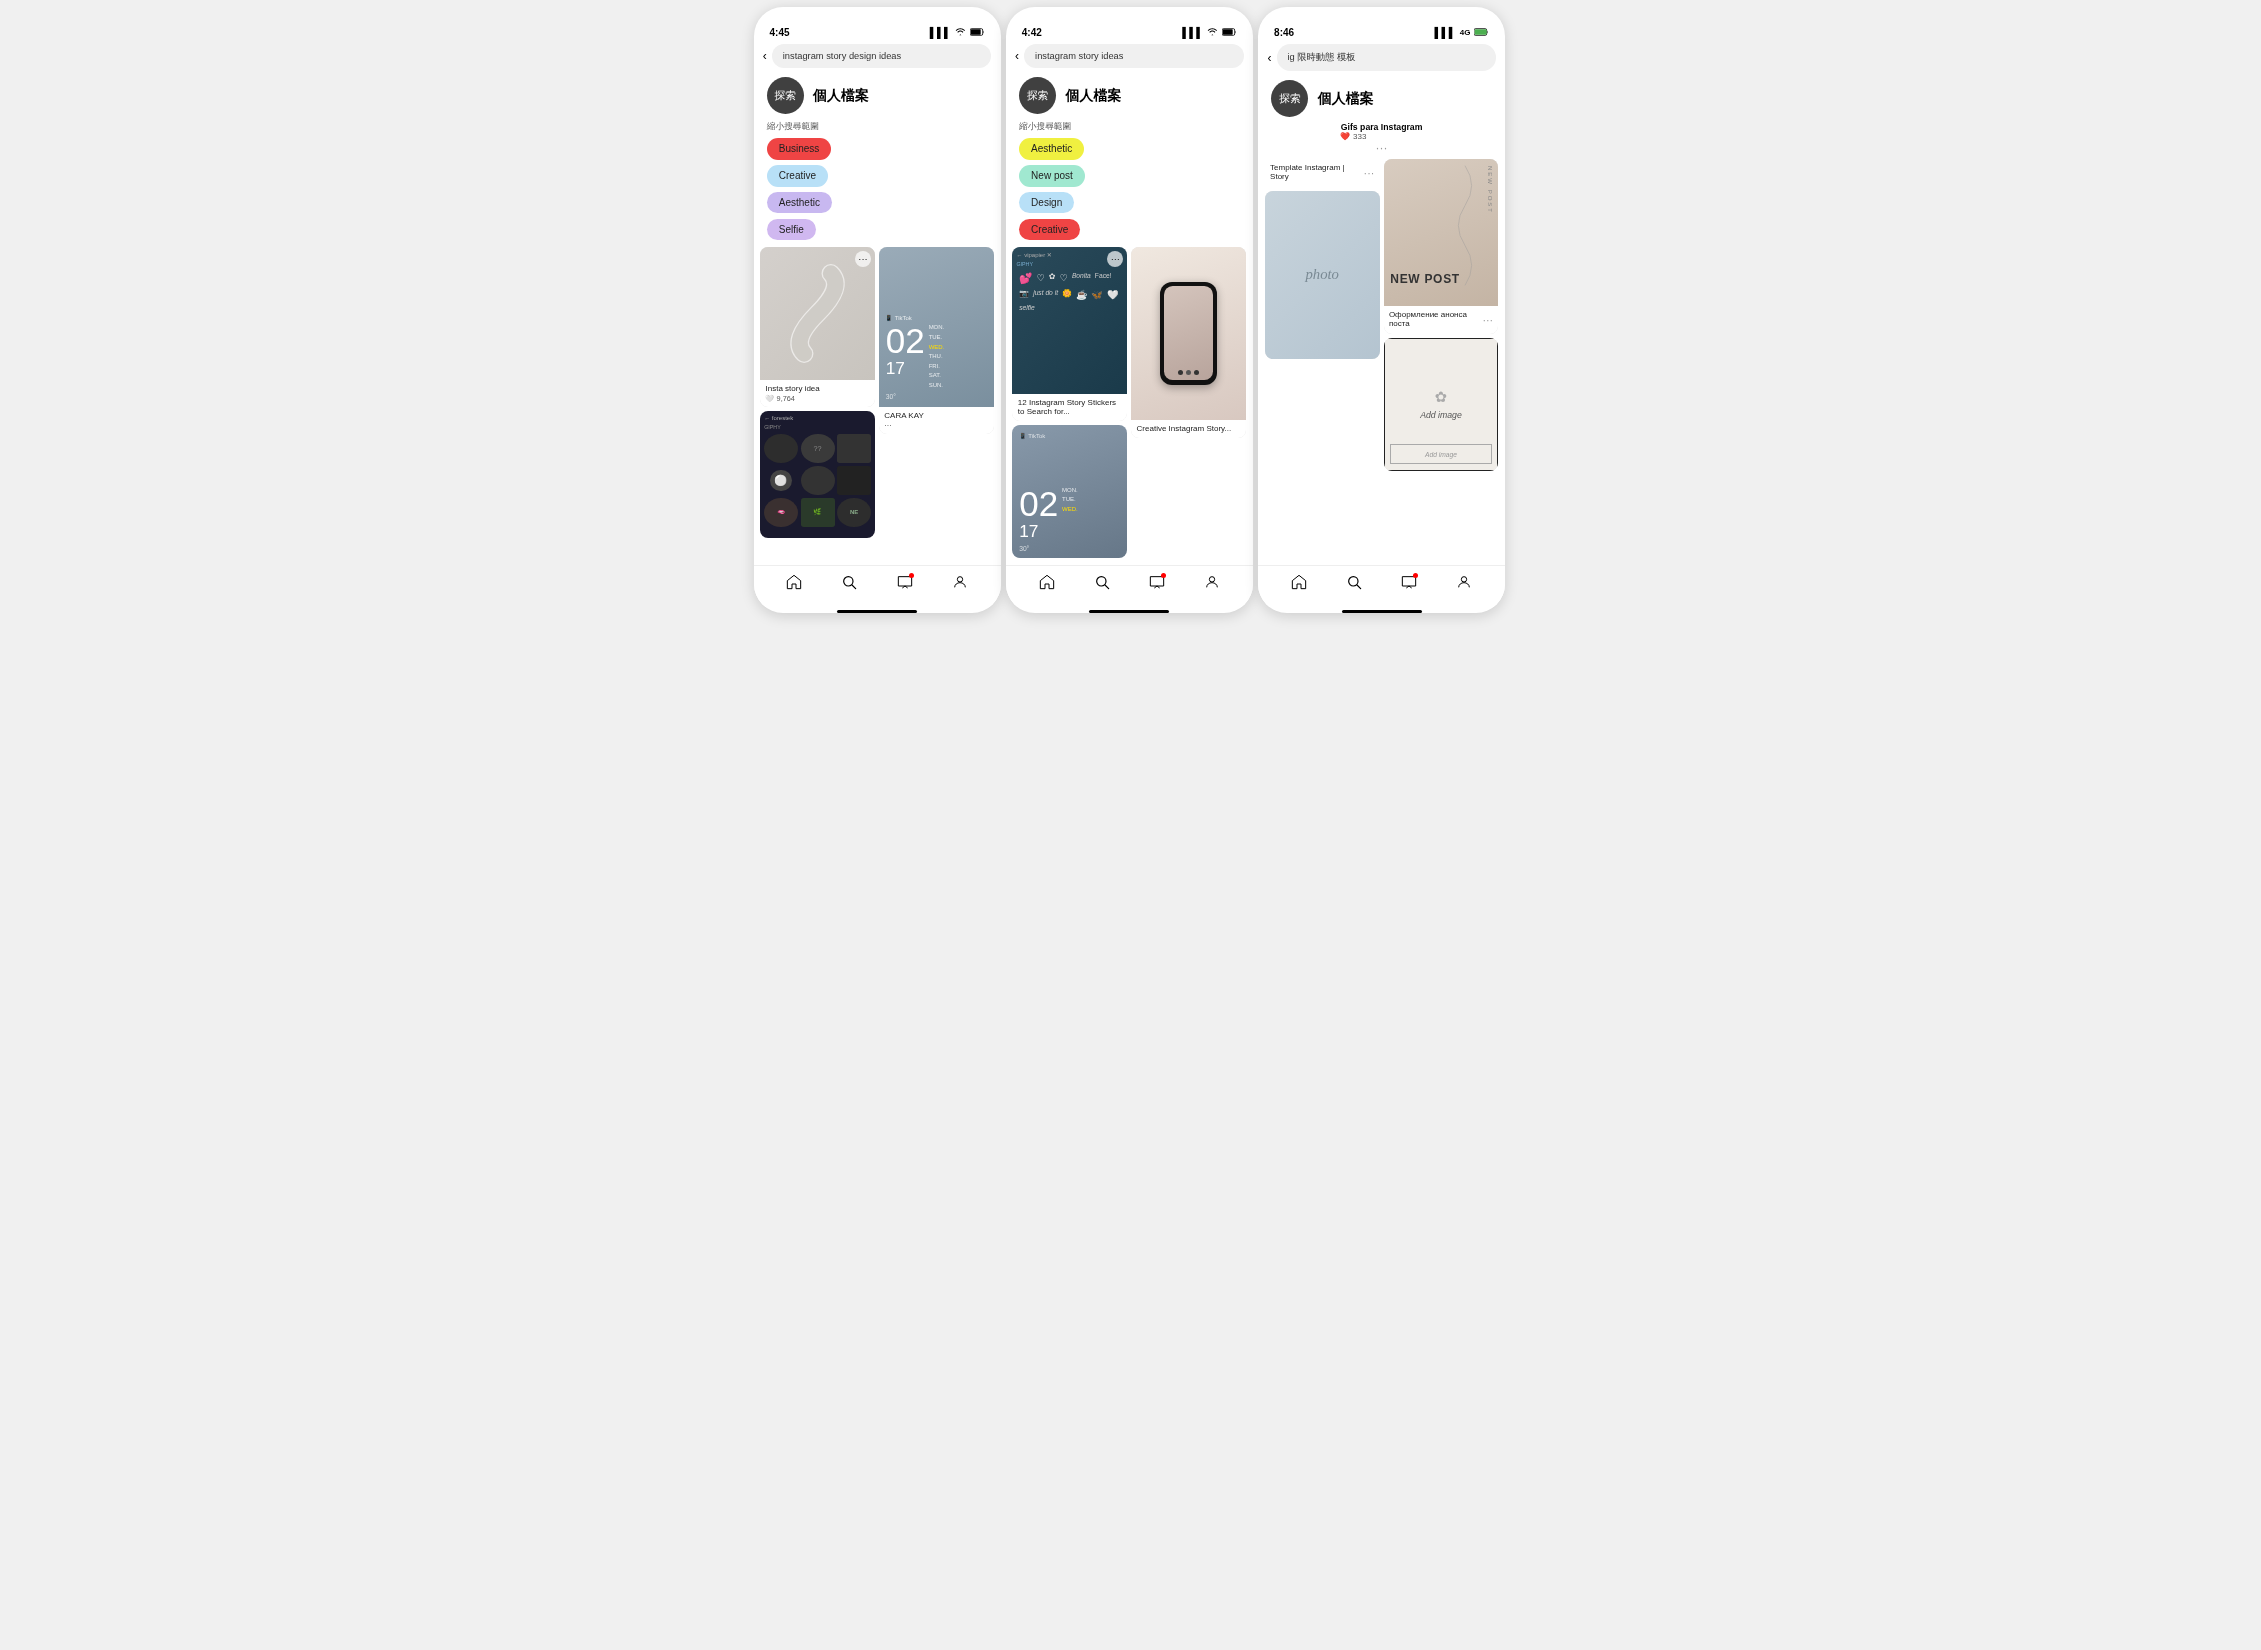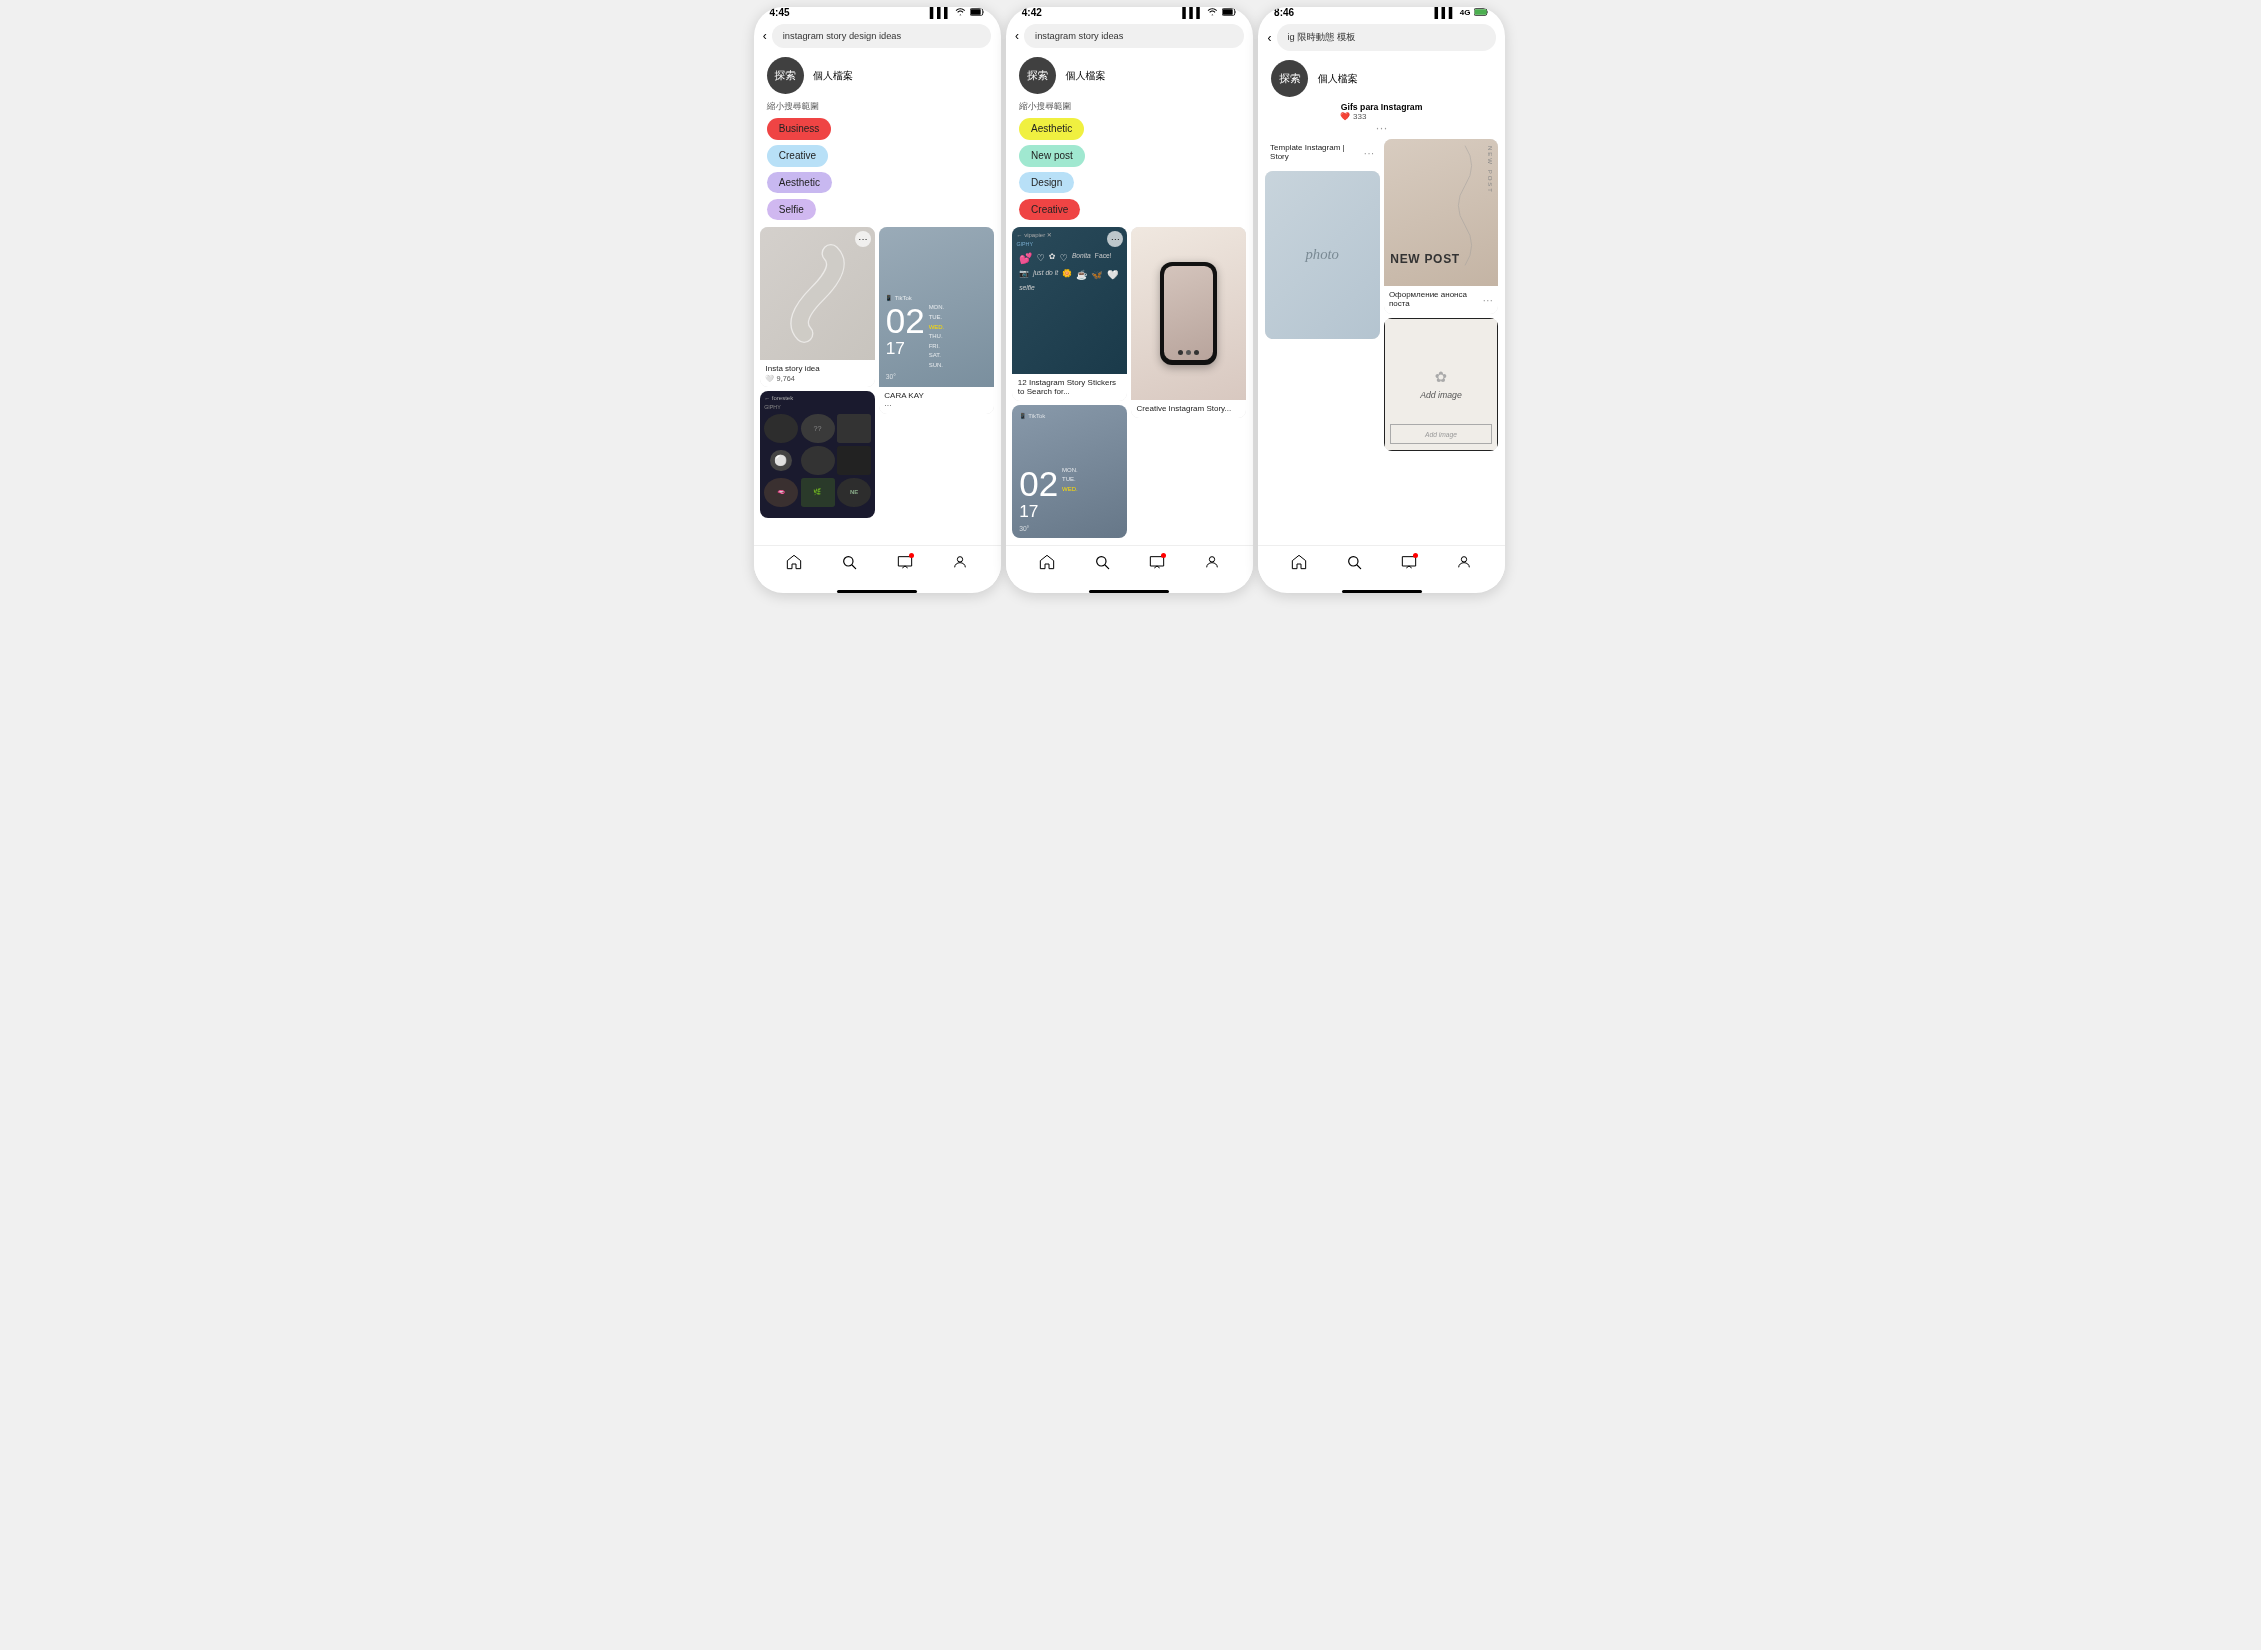--- a/index.html
+++ b/index.html
@@ -25,21 +25,21 @@
       overflow: hidden;
       box-shadow: 0 2.7px 13.3px rgba(0,0,0,0.15);
       display: flex;
       flex-direction: column;
       position: relative;
     }
     .status-bar {
       display: flex;
       justify-content: space-between;
       align-items: center;
-      padding: 0 16px 4px 16px;
+      padding: 20px 16px 4px 16px;
       font-size: 10px;
       font-weight: 600;
     }
     .status-right {
       display: flex;
       align-items: center;
       gap: 4px;
     }
 
     .search-bar-row {
@@ -79,23 +79,23 @@
       height: 37px;
       display: flex;
       align-items: center;
       justify-content: center;
       font-size: 10.7px;
       font-weight: 500;
       cursor: pointer;
       flex-shrink: 0;
     }
     .tab-profile {
-      font-size: 10px;
+      font-size: 14px;
       color: #000;
-      font-weight: 400;
+      font-weight: 700;
       cursor: pointer;
     }
 
     .narrow-range-label {
       padding: 1.3px 13.3px 5.3px 13.3px;
       font-size: 8.7px;
       color: #555;
     }
 
     .filter-pills {

